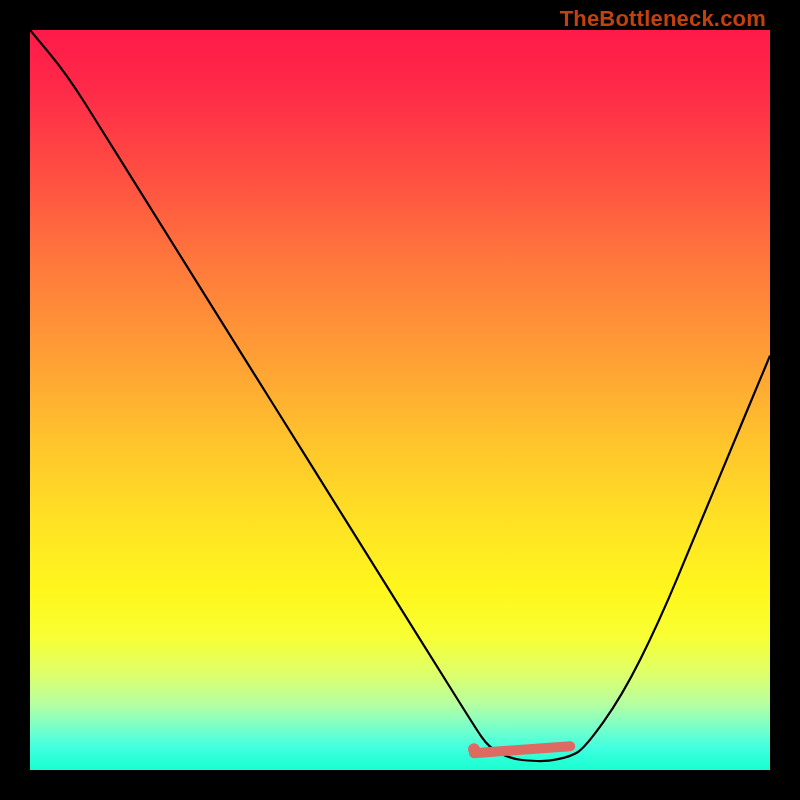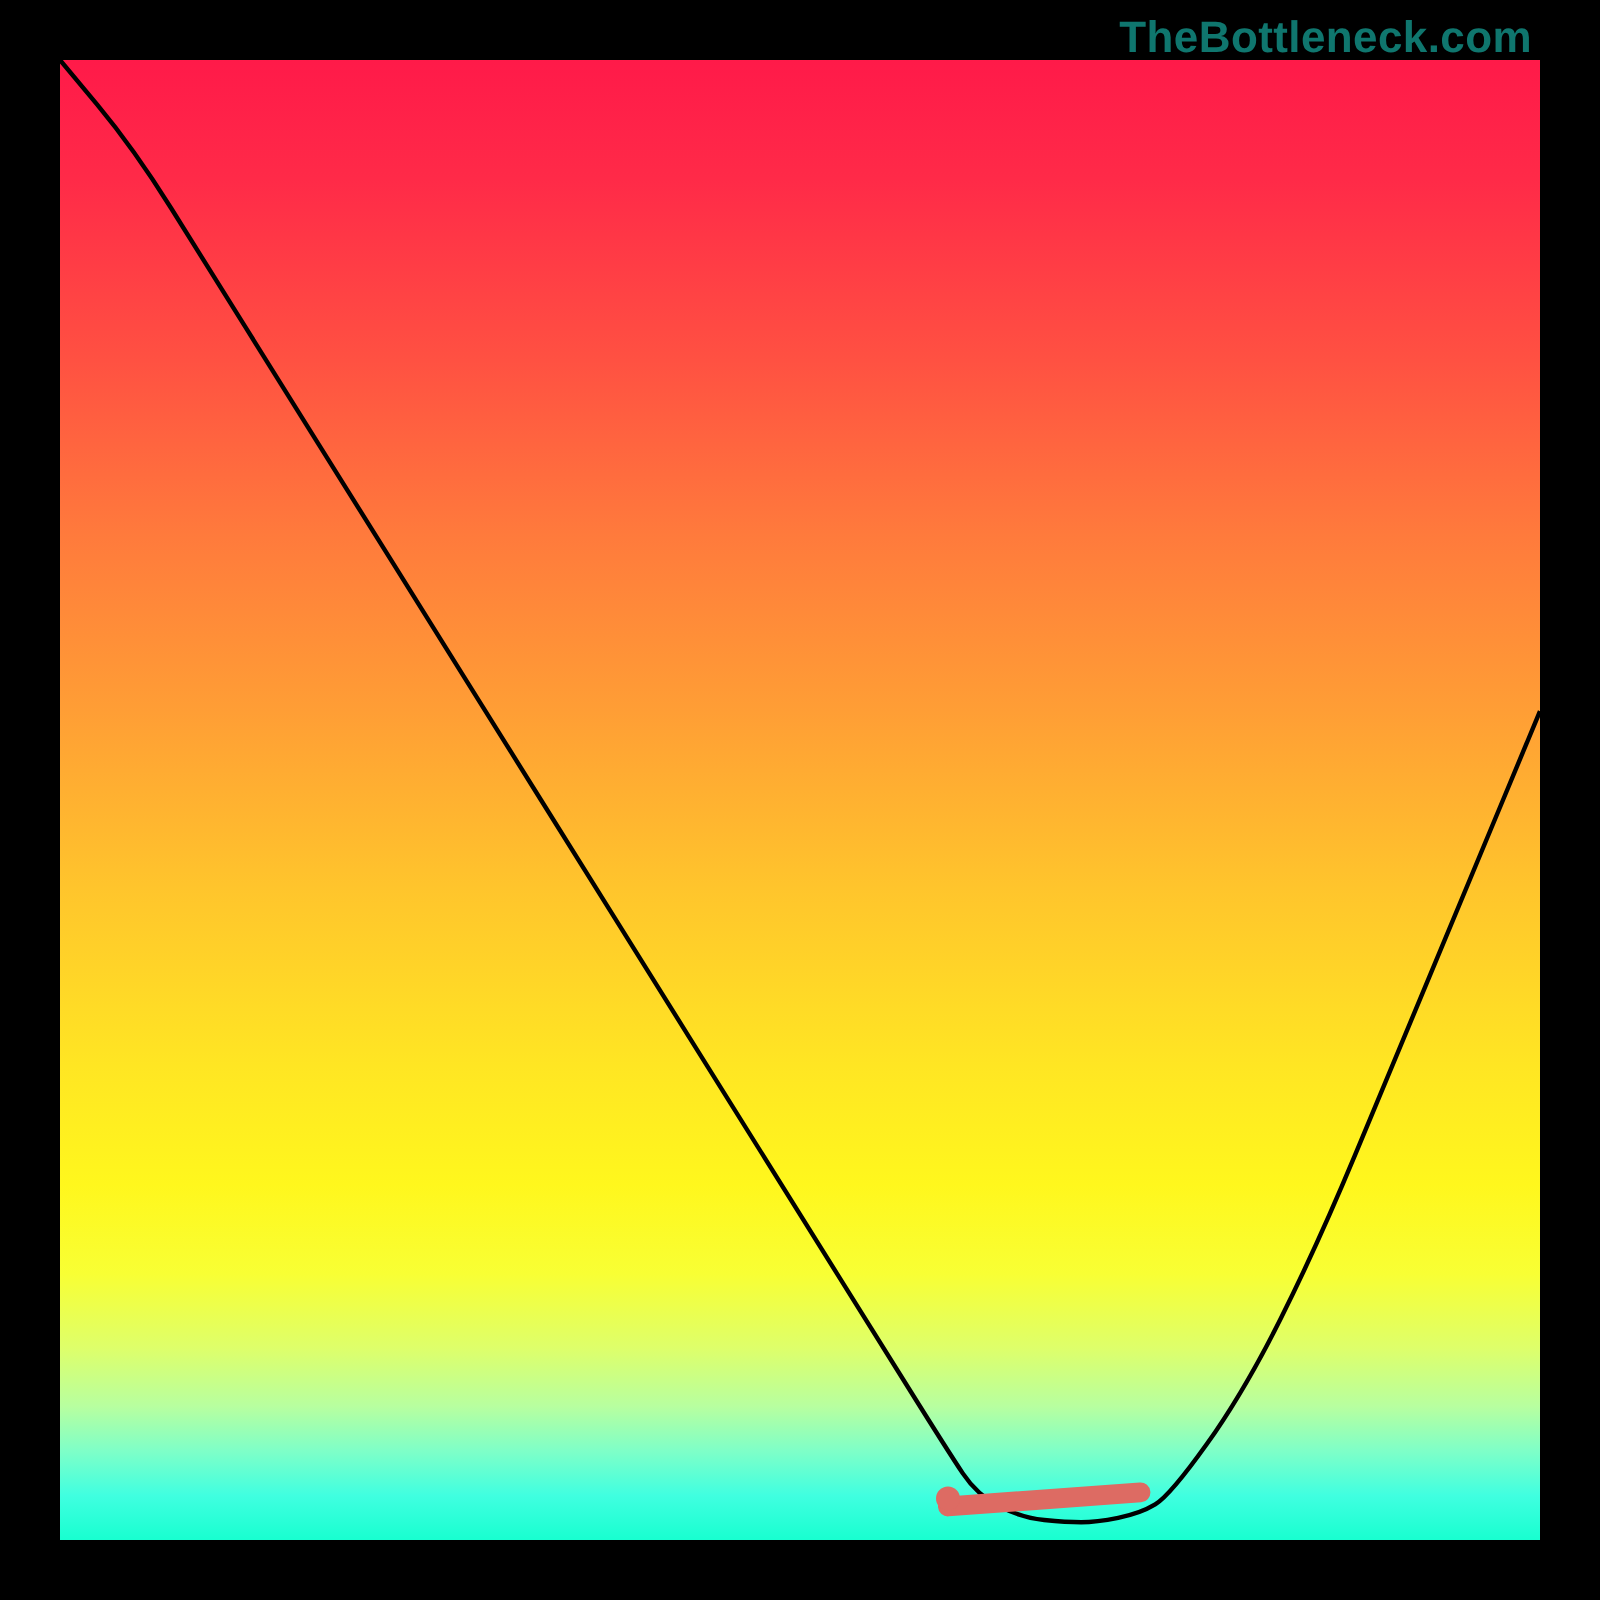--- a/index.html
+++ b/index.html
@@ -21,21 +21,21 @@
     left: 30px;
     top: 30px;
     width: 740px;
     height: 740px;
     overflow: hidden;
   }
   .attribution {
     position: absolute;
     top: 6px;
     right: 34px;
-    color: #0f766e;
+    color: #c2410c;
     font-size: 22px;
     font-weight: 600;
     letter-spacing: 0.2px;
   }
   .gradient {
     position: absolute;
     inset: 0;
     background: linear-gradient(
       to bottom,
       #ff1a49 0%,

